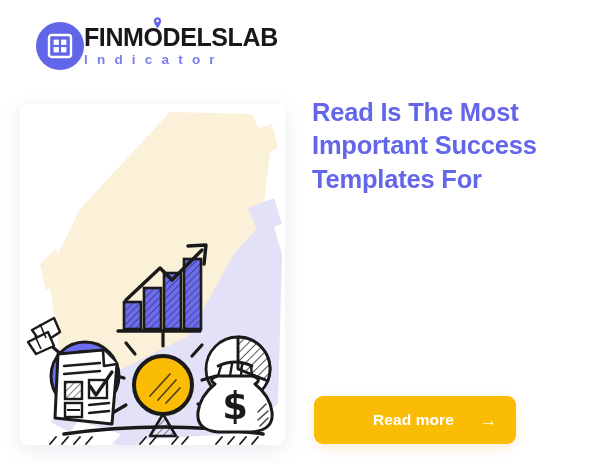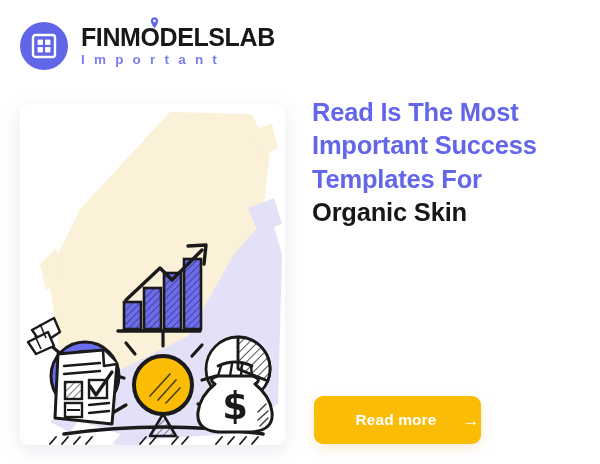--- a/index.html
+++ b/index.html
@@ -15,25 +15,24 @@
   .page {
     position: relative;
     width: 600px;
     height: 464px;
     background: #ffffff;
   }
 
   
   .brand {
     position: absolute;
-    left: 20px;
+    left: 36px;
     top: 22px;
     display: flex;
     align-items: center;
-    gap: 13px;
   }
 
   .brand-mark {
     width: 48px;
     height: 48px;
     border-radius: 50%;
     background: #6165E8;
     display: flex;
     align-items: center;
     justify-content: center;
@@ -101,21 +100,21 @@
     letter-spacing: -0.2px;
   }
 
   .headline .accent { color: #6366E8; display: block; }
   .headline .plain  { color: #17171a; display: block; }
 
   .cta-button {
     position: absolute;
     left: 314px;
     top: 396px;
-    width: 167px;
+    width: 202px;
     height: 48px;
     background: #FBBC05;
     border: none;
     border-radius: 9px;
     color: #ffffff;
     font-family: "Liberation Sans", sans-serif;
     font-size: 15.5px;
     font-weight: bold;
     letter-spacing: 0.1px;
     display: flex;
@@ -145,21 +144,21 @@
       <svg width="26" height="26" viewBox="0 0 26 26">
         <rect x="2" y="2" width="22" height="22" rx="2.5" fill="none" stroke="#ffffff" stroke-width="2.4"></rect>
         <rect x="6.6" y="6.6" width="5.3" height="5.3" fill="#ffffff"></rect>
         <rect x="14.1" y="6.6" width="5.3" height="5.3" fill="#ffffff"></rect>
         <rect x="6.6" y="14.1" width="5.3" height="5.3" fill="#ffffff"></rect>
         <rect x="14.1" y="14.1" width="5.3" height="5.3" fill="#ffffff"></rect>
       </svg>
     </div>
     <div class="brand-text">
       <div class="brand-name">FINMODELSLAB</div>
-      <div class="brand-sub">Important</div>
+      <div class="brand-sub">Indicator</div>
       <svg class="brand-pin" viewBox="0 0 10 18">
         <path d="M5 0.4c-2.3 0-4.1 1.8-4.1 4.1 0 3 4.1 8.2 4.1 8.2s4.1-5.2 4.1-8.2C9.1 2.2 7.3 0.4 5 0.4z" fill="#6165E8"></path>
         <circle cx="5" cy="4.4" r="1.5" fill="#ffffff"></circle>
       </svg>
     </div>
   </div>
 
   <div class="illustration-card">
     <svg width="265" height="341" viewBox="0 0 265 341">
       <defs>
@@ -290,21 +289,20 @@
         </g>
       </g>
     </svg>
   </div>
 
   <div class="content">
     <h1 class="headline">
       <span class="accent">Read Is The Most</span>
       <span class="accent">Important Success</span>
       <span class="accent">Templates For</span>
-      <span class="plain">Organic Skin</span>
     </h1>
   </div>
 
   <button class="cta-button">
     <span>Read more</span>
     <span class="cta-arrow">→</span>
   </button>
 
 </div>
 

